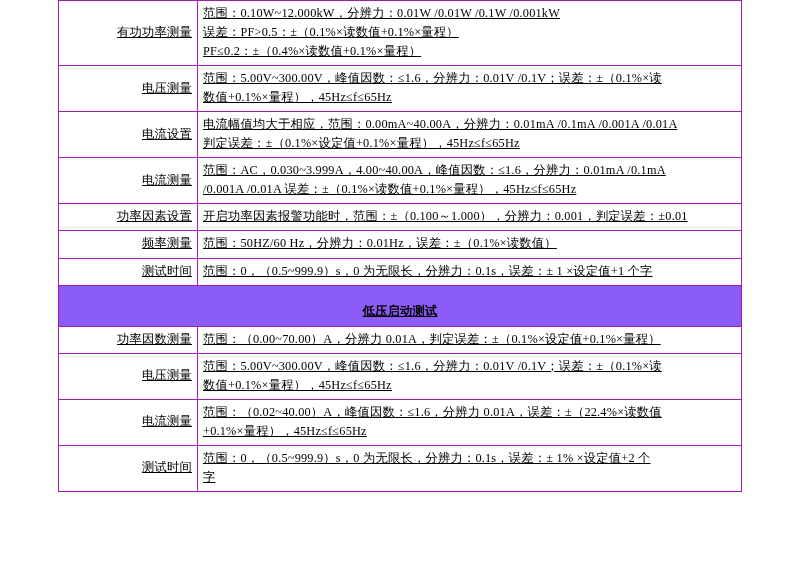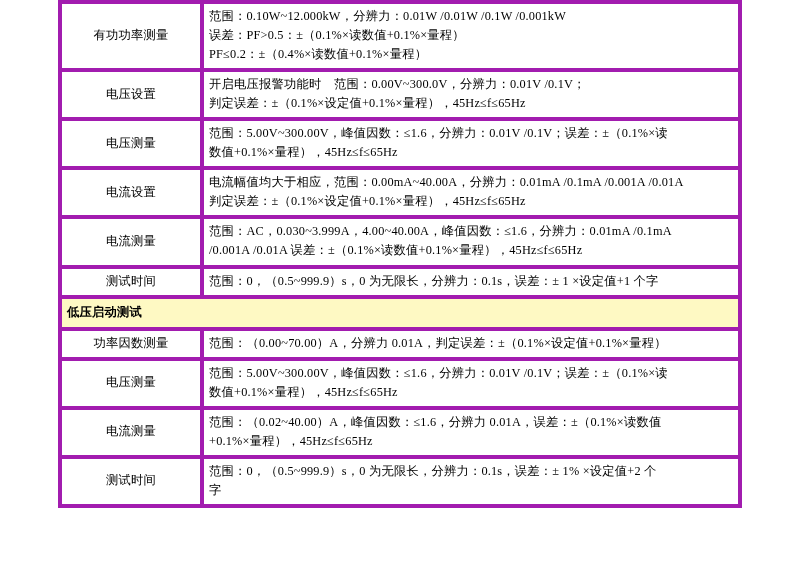--- a/index.html
+++ b/index.html
@@ -21,67 +21,61 @@
     box-sizing: border-box;
     padding: 0 58px 0 58px;
   }
   table.spec {
     border-collapse: collapse;
     width: 684px;
     table-layout: fixed;
     margin-top: 0;
   }
   table.spec td {
-    border: 4px solid #a21caf;
+    border: 1px solid #a21caf;
     padding: 3px 5px 4px 5px;
     vertical-align: middle;
     font-size: 12.3px;
     line-height: 1.55;
     letter-spacing: 0.2px;
+    text-decoration: underline;
   }
   td.label {
     width: 128px;
-    text-align: center;
+    text-align: right;
     vertical-align: middle;
   }
   td.value {
     text-align: left;
     vertical-align: middle;
     padding-left: 7px;
     padding-right: 4px;
   }
   tr.section td {
-    background: #fef9c3;
-    text-align: left;
+    background: #8b5cf6;
+    text-align: center;
     font-weight: bold;
-    padding: 4px 5px 5px 5px;
+    padding: 16px 5px 5px 5px;
   }
   .line {
     display: block;
   }
 </style>
 </head>
 <body>
 
 <div class="page">
   <table class="spec">
     <tbody id="table-body">
         <tr>
           <td class="label">有功功率测量</td>
           <td class="value">
             <span class="line">范围：0.10W~12.000kW，分辨力：0.01W /0.01W /0.1W /0.001kW</span>
             <span class="line">误差：PF&gt;0.5：±（0.1%×读数值+0.1%×量程）</span>
             <span class="line">PF≤0.2：±（0.4%×读数值+0.1%×量程）</span>
-          </td>
-        </tr>
-        <tr>
-          <td class="label">电压设置</td>
-          <td class="value">
-            <span class="line">开启电压报警功能时　范围：0.00V~300.0V，分辨力：0.01V /0.1V；</span>
-            <span class="line">判定误差：±（0.1%×设定值+0.1%×量程），45Hz≤f≤65Hz</span>
           </td>
         </tr>
         <tr>
           <td class="label">电压测量</td>
           <td class="value">
             <span class="line">范围：5.00V~300.00V，峰值因数：≤1.6，分辨力：0.01V /0.1V；误差：±（0.1%×读</span>
             <span class="line">数值+0.1%×量程），45Hz≤f≤65Hz</span>
           </td>
         </tr>
         <tr>
@@ -89,20 +83,32 @@
           <td class="value">
             <span class="line">电流幅值均大于相应，范围：0.00mA~40.00A，分辨力：0.01mA /0.1mA /0.001A /0.01A</span>
             <span class="line">判定误差：±（0.1%×设定值+0.1%×量程），45Hz≤f≤65Hz</span>
           </td>
         </tr>
         <tr>
           <td class="label">电流测量</td>
           <td class="value">
             <span class="line">范围：AC，0.030~3.999A，4.00~40.00A，峰值因数：≤1.6，分辨力：0.01mA /0.1mA</span>
             <span class="line">/0.001A /0.01A 误差：±（0.1%×读数值+0.1%×量程），45Hz≤f≤65Hz</span>
+          </td>
+        </tr>
+        <tr>
+          <td class="label">功率因素设置</td>
+          <td class="value">
+            <span class="line">开启功率因素报警功能时，范围：±（0.100～1.000），分辨力：0.001，判定误差：±0.01</span>
+          </td>
+        </tr>
+        <tr>
+          <td class="label">频率测量</td>
+          <td class="value">
+            <span class="line">范围：50HZ/60 Hz，分辨力：0.01Hz，误差：±（0.1%×读数值）</span>
           </td>
         </tr>
         <tr>
           <td class="label">测试时间</td>
           <td class="value">
             <span class="line">范围：0，（0.5~999.9）s，0 为无限长，分辨力：0.1s，误差：± 1 ×设定值+1 个字</span>
           </td>
         </tr>
         <tr class="section">
           <td colspan="2">低压启动测试</td>
@@ -116,21 +122,21 @@
         <tr>
           <td class="label">电压测量</td>
           <td class="value">
             <span class="line">范围：5.00V~300.00V，峰值因数：≤1.6，分辨力：0.01V /0.1V；误差：±（0.1%×读</span>
             <span class="line">数值+0.1%×量程），45Hz≤f≤65Hz</span>
           </td>
         </tr>
         <tr>
           <td class="label">电流测量</td>
           <td class="value">
-            <span class="line">范围：（0.02~40.00）A，峰值因数：≤1.6，分辨力 0.01A，误差：±（0.1%×读数值</span>
+            <span class="line">范围：（0.02~40.00）A，峰值因数：≤1.6，分辨力 0.01A，误差：±（22.4%×读数值</span>
             <span class="line">+0.1%×量程），45Hz≤f≤65Hz</span>
           </td>
         </tr>
         <tr>
           <td class="label">测试时间</td>
           <td class="value">
             <span class="line">范围：0，（0.5~999.9）s，0 为无限长，分辨力：0.1s，误差：± 1% ×设定值+2 个</span>
             <span class="line">字</span>
           </td>
         </tr>

